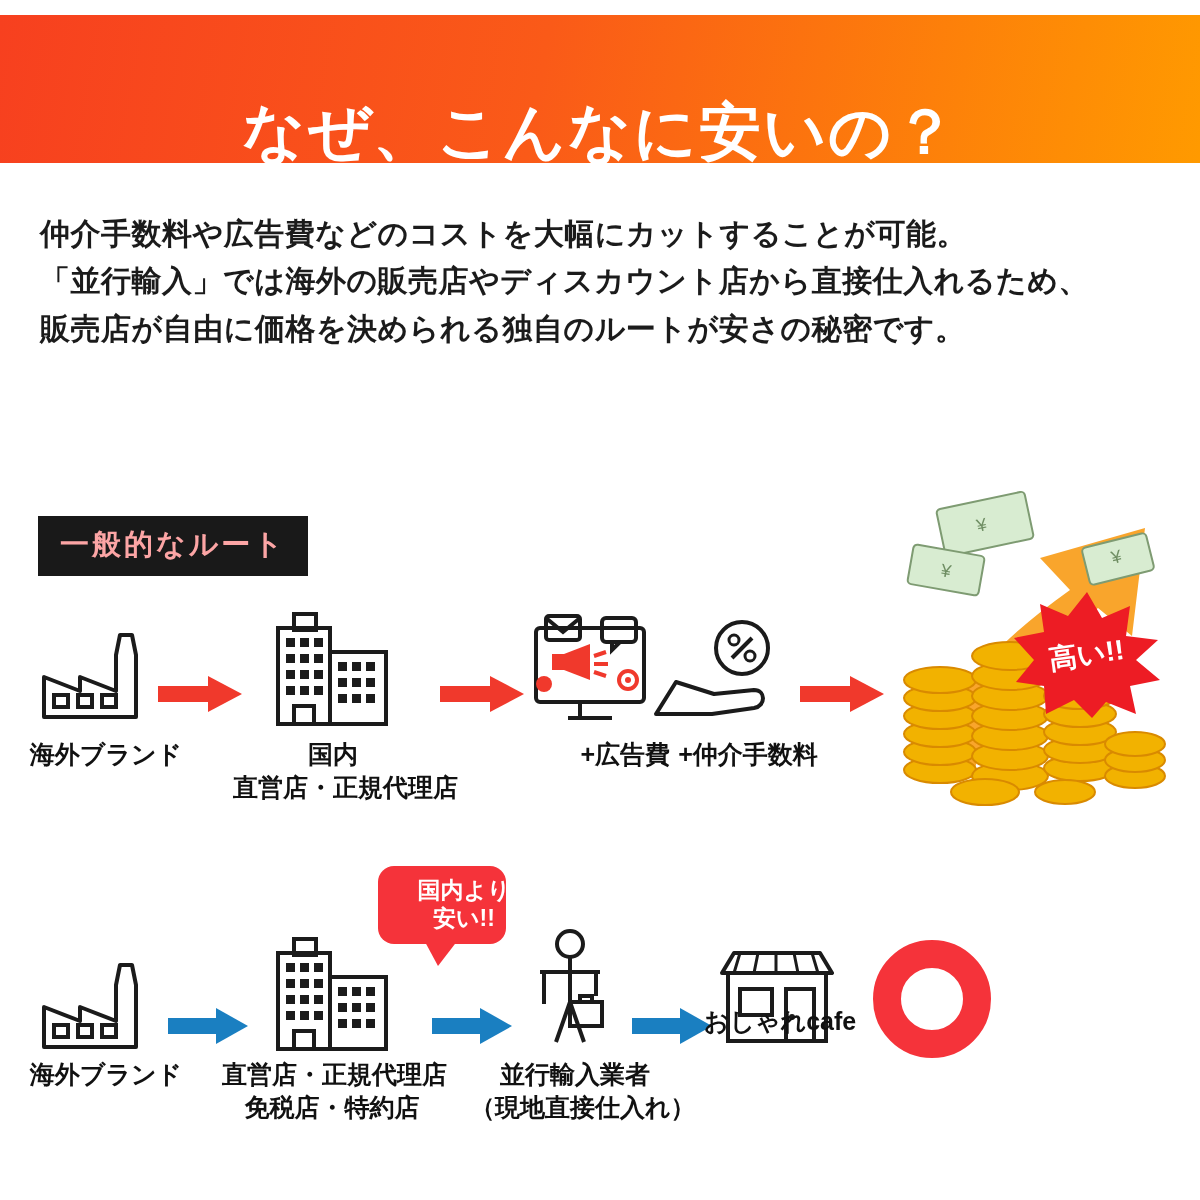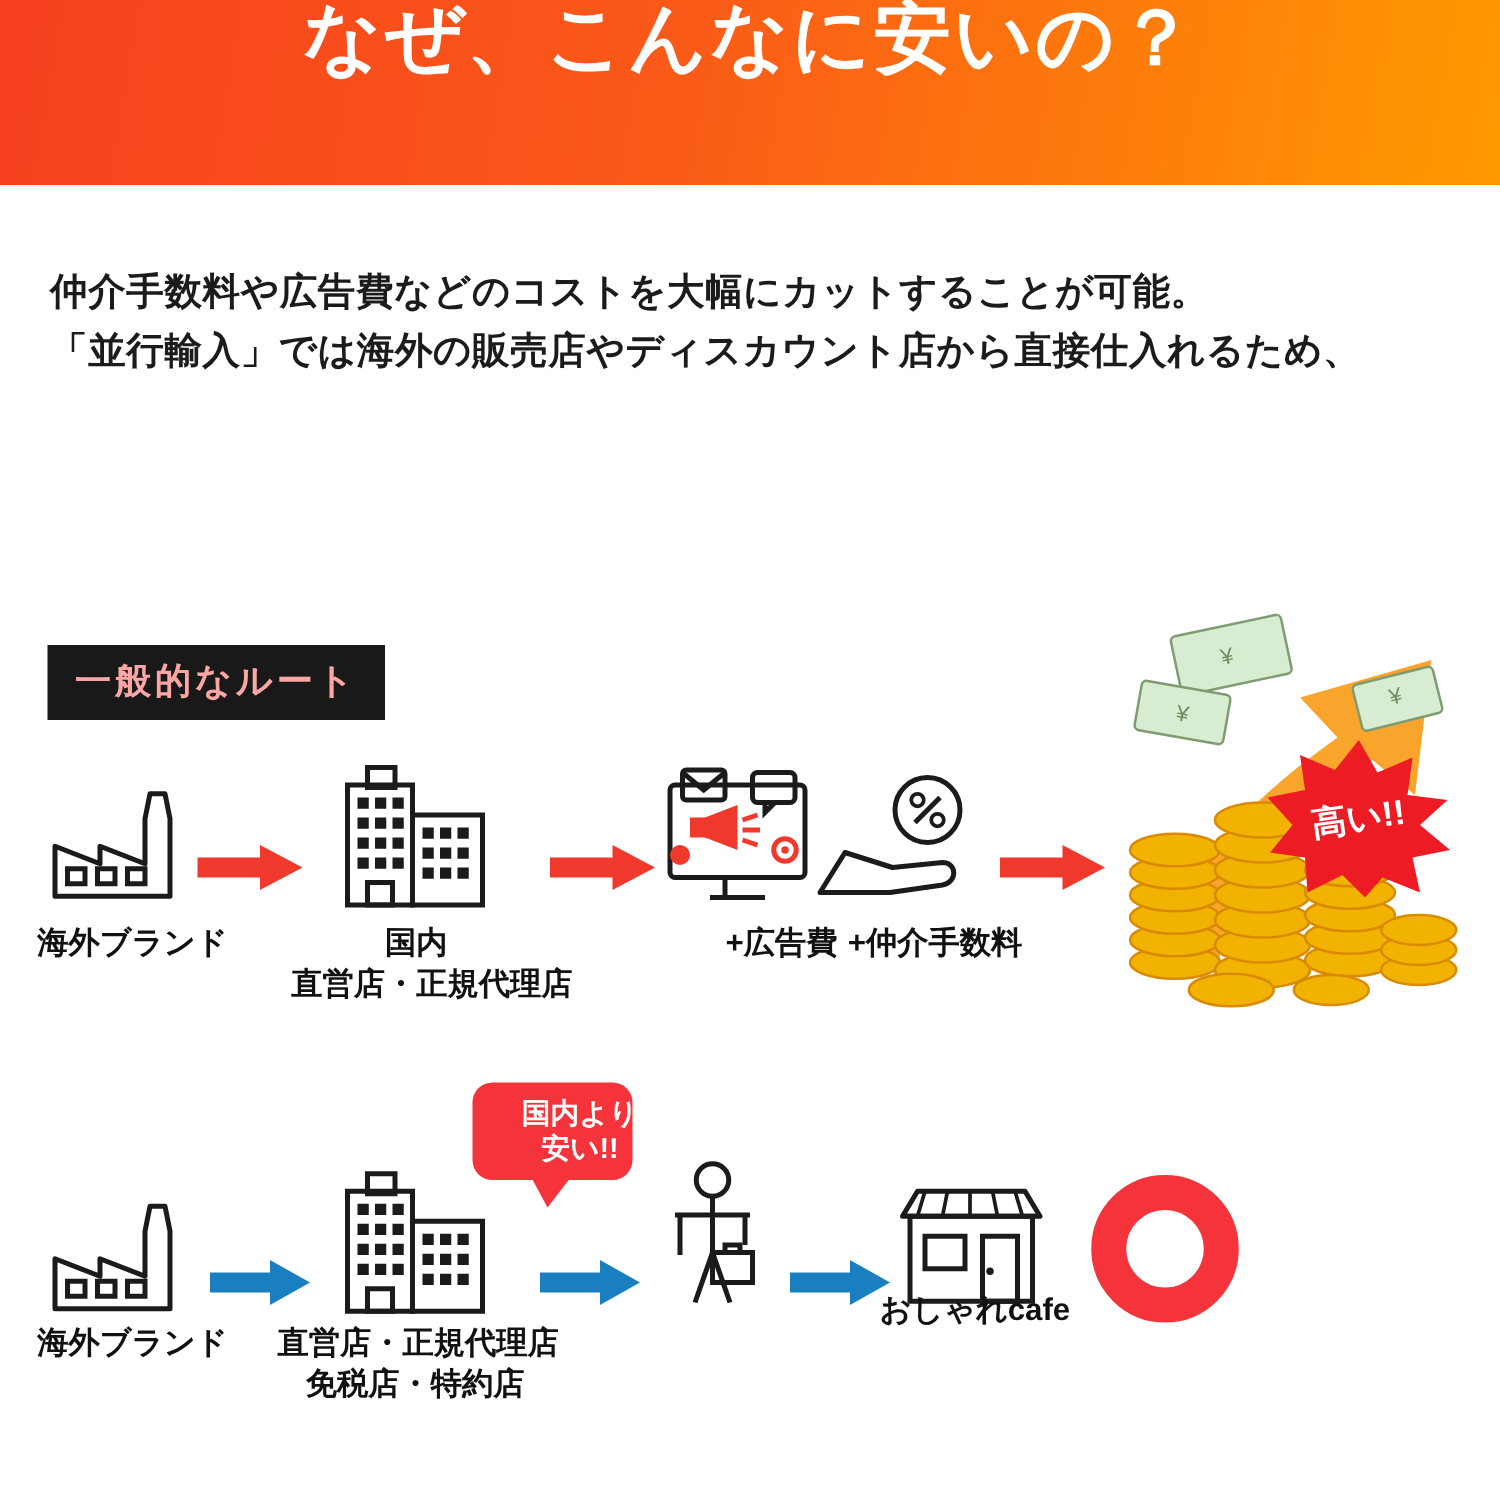--- a/index.html
+++ b/index.html
@@ -14,26 +14,26 @@
     position: relative;
     width: 1200px;
     height: 1200px;
     background: #ffffff;
     overflow: hidden;
   }
 
   
   .header {
     position: absolute;
-    left: 0; top: 0;
+    left: 0; top: 15px;
     width: 1200px;
     height: 148px;
     background: linear-gradient(100deg, #f7401f 0%, #fa5a18 45%, #ff9a00 100%);
     display: flex;
-    align-items: flex-start;
+    align-items: flex-end;
     justify-content: center;
   }
   .header-title {
     color: #ffffff;
     font-size: 62px;
     font-weight: bold;
     letter-spacing: 2px;
     line-height: 1;
     white-space: nowrap;
   }
@@ -167,20 +167,21 @@
 
 <div id="page">
 
   <div class="header">
     <div class="header-title">なぜ、こんなに安いの？</div>
   </div>
 
   <div class="lead">
     <div>仲介手数料や広告費などのコストを大幅にカットすることが可能。</div>
     <div>「並行輸入」では海外の販売店やディスカウント店から直接仕入れるため、</div>
+    <div>販売店が自由に価格を決められる独自のルートが安さの秘密です。</div>
   </div>
 
   <div class="chip chip-general">一般的なルート</div>
 
   <div class="icon-wrap" style="left:36px; top:625px;">
     <svg width="140" height="100" viewBox="0 0 140 100">
       <path d="M8 92 L8 52 L44 66 L44 52 L80 66 L80 30 L84 10 L96 10 L100 30 L100 92 Z" fill="none" stroke="#1b1b1b" stroke-width="4" stroke-linejoin="round"></path>
       <rect x="18" y="70" width="14" height="12" fill="none" stroke="#1b1b1b" stroke-width="4"></rect>
       <rect x="42" y="70" width="14" height="12" fill="none" stroke="#1b1b1b" stroke-width="4"></rect>
       <rect x="66" y="70" width="14" height="12" fill="none" stroke="#1b1b1b" stroke-width="4"></rect>
@@ -397,35 +398,39 @@
     <svg width="100" height="120" viewBox="0 0 100 120">
       <circle cx="48" cy="16" r="13" fill="none" stroke="#1b1b1b" stroke-width="4"></circle>
       <path d="M18 44 L78 44" stroke="#1b1b1b" stroke-width="4"></path>
       <path d="M48 30 L48 74" stroke="#1b1b1b" stroke-width="4"></path>
       <path d="M48 74 L34 114 M48 74 L62 114" stroke="#1b1b1b" stroke-width="4" fill="none"></path>
       <path d="M22 44 L22 76 M74 44 L74 68" stroke="#1b1b1b" stroke-width="4" fill="none"></path>
       <rect x="48" y="74" width="32" height="24" fill="none" stroke="#1b1b1b" stroke-width="4"></rect>
       <path d="M58 74 L58 68 L70 68 L70 74" fill="none" stroke="#1b1b1b" stroke-width="4"></path>
     </svg>
   </div>
+  <div class="caption" style="left:470px; top:1058px; width:210px;">
+    <div>並行輸入業者</div>
+    <div>（現地直接仕入れ）</div>
+  </div>
 
   <div class="arrow" style="left:632px; top:1008px; width:90px; height:36px;">
     <div class="arrow-body" style="left:0; width:56px; background:#1a7fc1;"></div>
     <div class="arrow-head" style="left:48px; border-left:32px solid #1a7fc1;"></div>
   </div>
 
   <div class="icon-wrap" style="left:712px; top:945px;">
     <svg width="130" height="104" viewBox="0 0 130 104">
       <path d="M10 28 L22 8 L108 8 L120 28 Z" fill="none" stroke="#1b1b1b" stroke-width="4" stroke-linejoin="round"></path>
       <path d="M28 8 L22 28 M46 8 L42 28 M64 8 L64 28 M82 8 L86 28 M100 8 L106 28" stroke="#1b1b1b" stroke-width="3" fill="none"></path>
       <rect x="16" y="28" width="98" height="68" fill="none" stroke="#1b1b1b" stroke-width="4"></rect>
       <rect x="28" y="44" width="32" height="26" fill="none" stroke="#1b1b1b" stroke-width="4"></rect>
       <rect x="74" y="44" width="28" height="52" fill="none" stroke="#1b1b1b" stroke-width="4"></rect>
       <circle cx="80" cy="72" r="3" fill="#1b1b1b"></circle>
     </svg>
   </div>
-  <div class="caption" style="left:690px; top:1032px; width:180px;">
+  <div class="caption" style="left:690px; top:1005px; width:180px;">
     <div>おしゃれcafe</div>
   </div>
 
   <div class="ring"></div>
 
 </div>
 
 </body></html>

